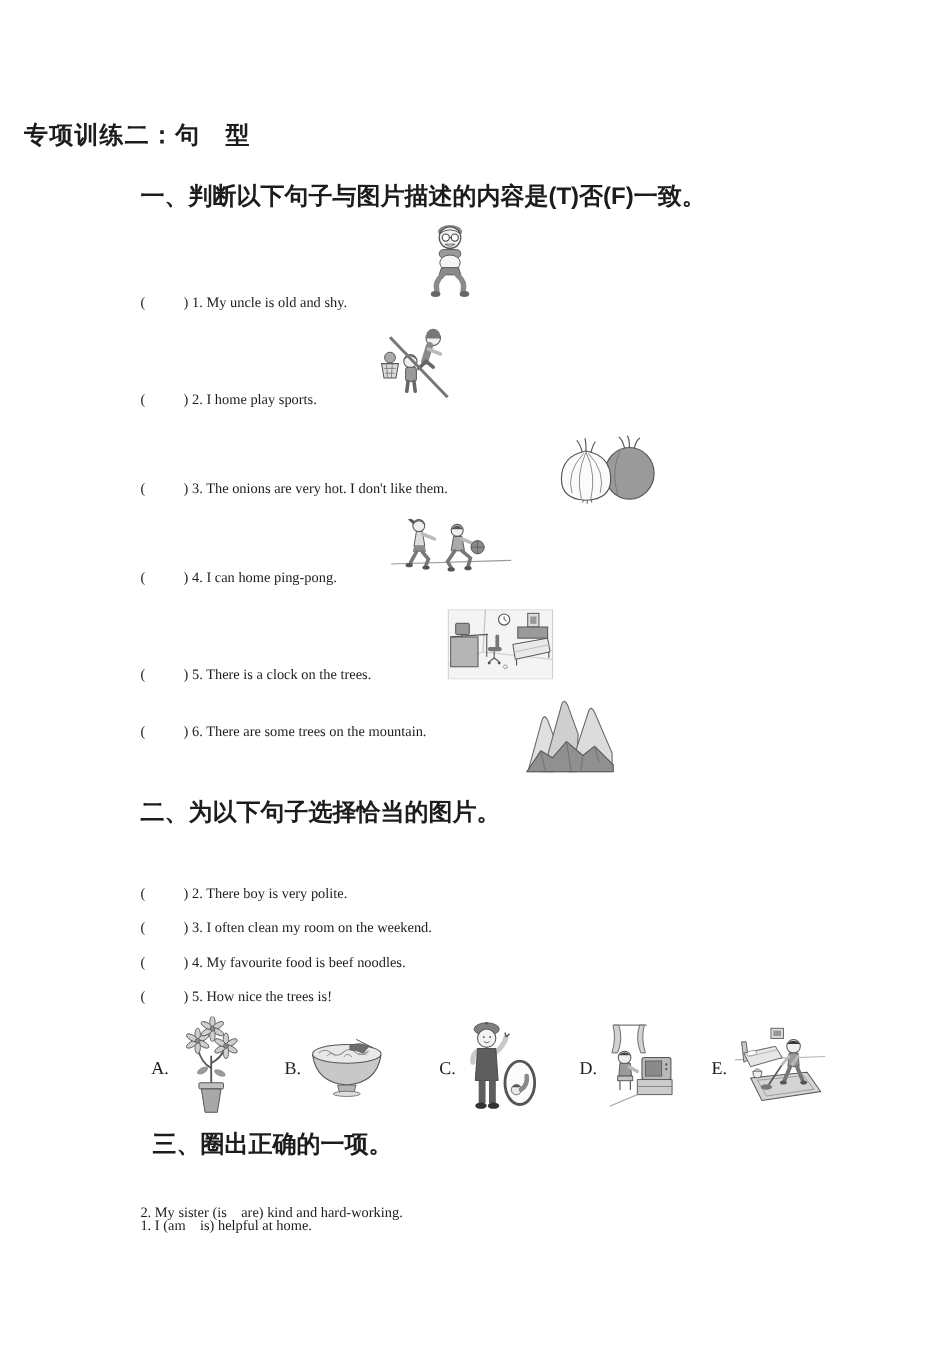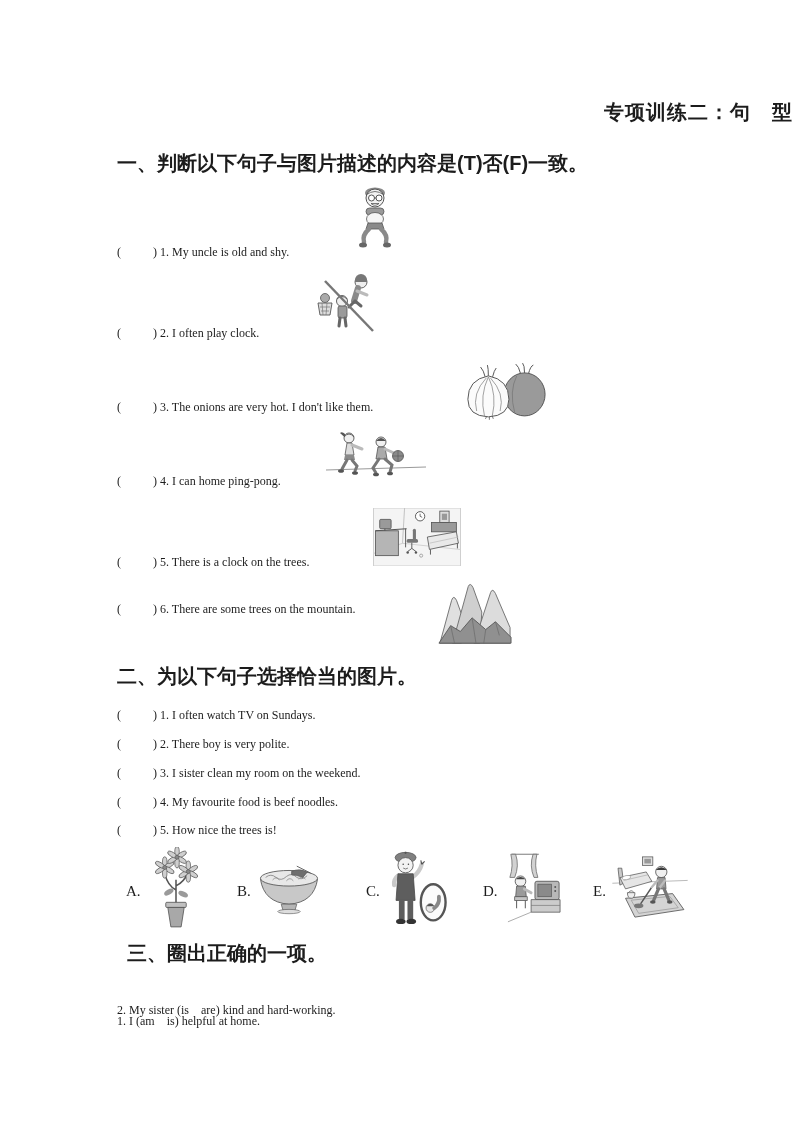--- a/index.html
+++ b/index.html
@@ -1,18 +1,18 @@
 <!DOCTYPE html>
 <html><head>
 <meta charset="utf-8">
 <style>
   html,body{margin:0;padding:0;background:#fff;}
   #page{position:relative;width:793px;height:1122px;background:#ffffff;overflow:hidden;
         color:#1c1c1c;font-family:"Liberation Serif","DejaVu Serif",serif;}
-  .title{position:absolute;left:20px;right:0;top:99px;text-align:right;
+  .title{position:absolute;left:20px;right:0;top:99px;text-align:left;
          font-family:"Liberation Sans","DejaVu Sans",sans-serif;
          font-weight:700;font-size:20px;letter-spacing:1px;}
   .heading{position:absolute;left:117px;
            font-family:"Liberation Sans","DejaVu Sans",sans-serif;
            font-weight:600;font-size:20px;white-space:nowrap;}
   .line{position:absolute;left:117px;font-size:12px;white-space:nowrap;}
   .gap{display:inline-block;width:32px;}
   .s3{white-space:pre-wrap;}
   .optlabel{position:absolute;font-size:15px;}
   .ill{position:absolute;line-height:0;}
@@ -36,21 +36,21 @@
 </head>
 <body>
 
 <div id="page">
 
   <div class="title">专项训练二：句　型</div>
 
   <div id="h1" class="heading">一、判断以下句子与图片描述的内容是(T)否(F)一致。</div>
 
   <div id="q1l" class="line"><span><span>(</span><span class="gap"></span><span>)</span></span> <span>1.</span> <span>My uncle is old and shy.</span></div>
-  <div id="q2l" class="line"><span><span>(</span><span class="gap"></span><span>)</span></span> <span>2.</span> <span>I often play clock.</span></div>
+  <div id="q2l" class="line"><span><span>(</span><span class="gap"></span><span>)</span></span> <span>2.</span> <span>I home play sports.</span></div>
   <div id="q3l" class="line"><span><span>(</span><span class="gap"></span><span>)</span></span> <span>3.</span> <span>The onions are very hot. I don't like them.</span></div>
   <div id="q4l" class="line"><span><span>(</span><span class="gap"></span><span>)</span></span> <span>4.</span> <span>I can home ping-pong.</span></div>
   <div id="q5l" class="line"><span><span>(</span><span class="gap"></span><span>)</span></span> <span>5.</span> <span>There is a clock on the trees.</span></div>
   <div id="q6l" class="line"><span><span>(</span><span class="gap"></span><span>)</span></span> <span>6.</span> <span>There are some trees on the mountain.</span></div>
 
   <div id="q1i" class="ill">
     <svg width="52" height="66" viewBox="0 0 40 66" xmlns="http://www.w3.org/2000/svg">
       <ellipse cx="20" cy="8" rx="10" ry="5.5" fill="#8a8a8a"></ellipse>
       <circle cx="20" cy="13" r="9" fill="#f2f2f2" stroke="#555" stroke-width="1"></circle>
       <path d="M11,10 Q20,3 29,10" fill="none" stroke="#555" stroke-width="0.8"></path>
@@ -155,23 +155,22 @@
       <path d="M3,64 L15,20 Q17,14 20,20 L28,42 L25,64 Z" fill="#e0e0e0" stroke="#666" stroke-width="0.9"></path>
       <path d="M16,64 L32,6 Q34,1 37,7 L46,32 L44,64 Z" fill="#cfcfcf" stroke="#666" stroke-width="0.9"></path>
       <path d="M38,64 L55,12 Q57,7 60,13 L75,48 L75,64 Z" fill="#dcdcdc" stroke="#666" stroke-width="0.9"></path>
       <path d="M2,64 L14,46 L24,52 L36,38 L50,50 L60,42 L76,58 L76,64 Z" fill="#909090" stroke="#555" stroke-width="0.9"></path>
       <path d="M14,46 L18,64 M36,38 L40,64 M50,50 L48,64 M60,42 L64,56" stroke="#6e6e6e" stroke-width="0.8" fill="none"></path>
     </svg>
   </div>
 
   <div id="h2" class="heading">二、为以下句子选择恰当的图片。</div>
 
-  <div id="p1l" class="line"><span><span>(</span><span class="gap"></span><span>)</span></span> <span>1.</span> <span>I often watch TV on Sundays.</span></div>
   <div id="p2l" class="line"><span><span>(</span><span class="gap"></span><span>)</span></span> <span>2.</span> <span>There boy is very polite.</span></div>
-  <div id="p3l" class="line"><span><span>(</span><span class="gap"></span><span>)</span></span> <span>3.</span> <span>I sister clean my room on the weekend.</span></div>
+  <div id="p3l" class="line"><span><span>(</span><span class="gap"></span><span>)</span></span> <span>3.</span> <span>I often clean my room on the weekend.</span></div>
   <div id="p4l" class="line"><span><span>(</span><span class="gap"></span><span>)</span></span> <span>4.</span> <span>My favourite food is beef noodles.</span></div>
   <div id="p5l" class="line"><span><span>(</span><span class="gap"></span><span>)</span></span> <span>5.</span> <span>How nice the trees is!</span></div>
 
   <div id="la" class="optlabel">A.</div>
   <div id="lb" class="optlabel">B.</div>
   <div id="lc" class="optlabel">C.</div>
   <div id="ld" class="optlabel">D.</div>
   <div id="le" class="optlabel">E.</div>
 
   <div id="ia" class="ill">

